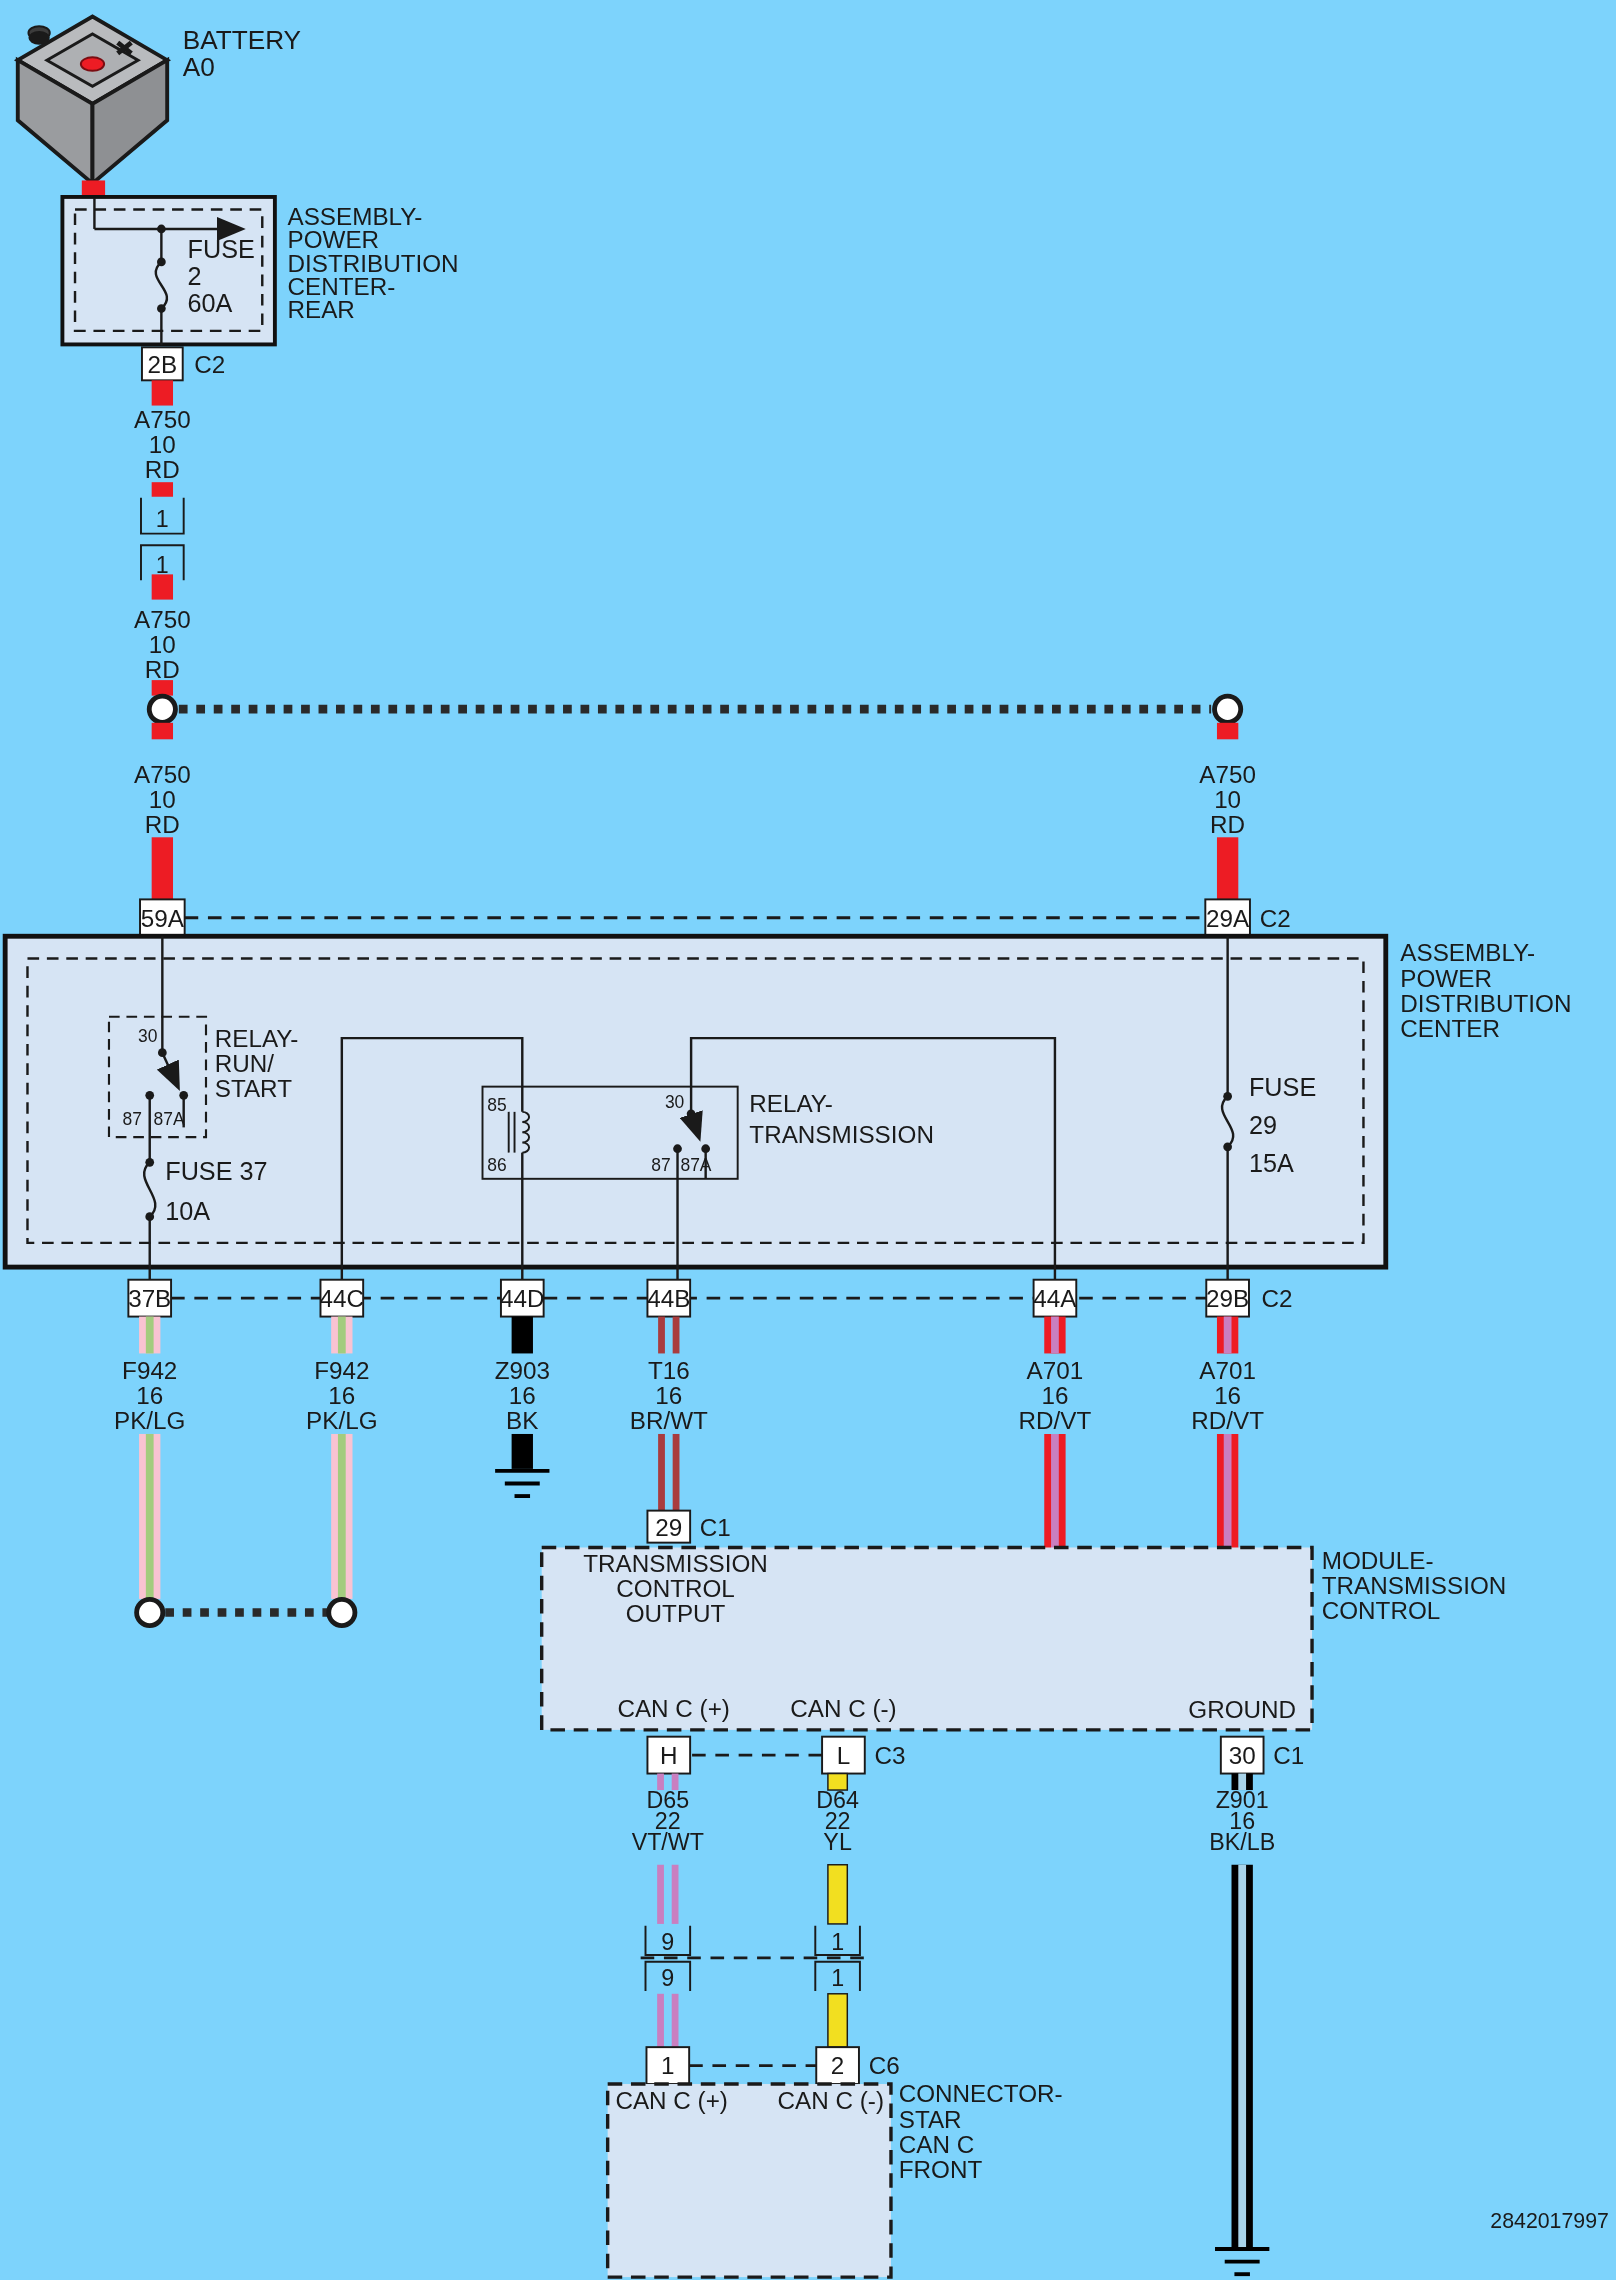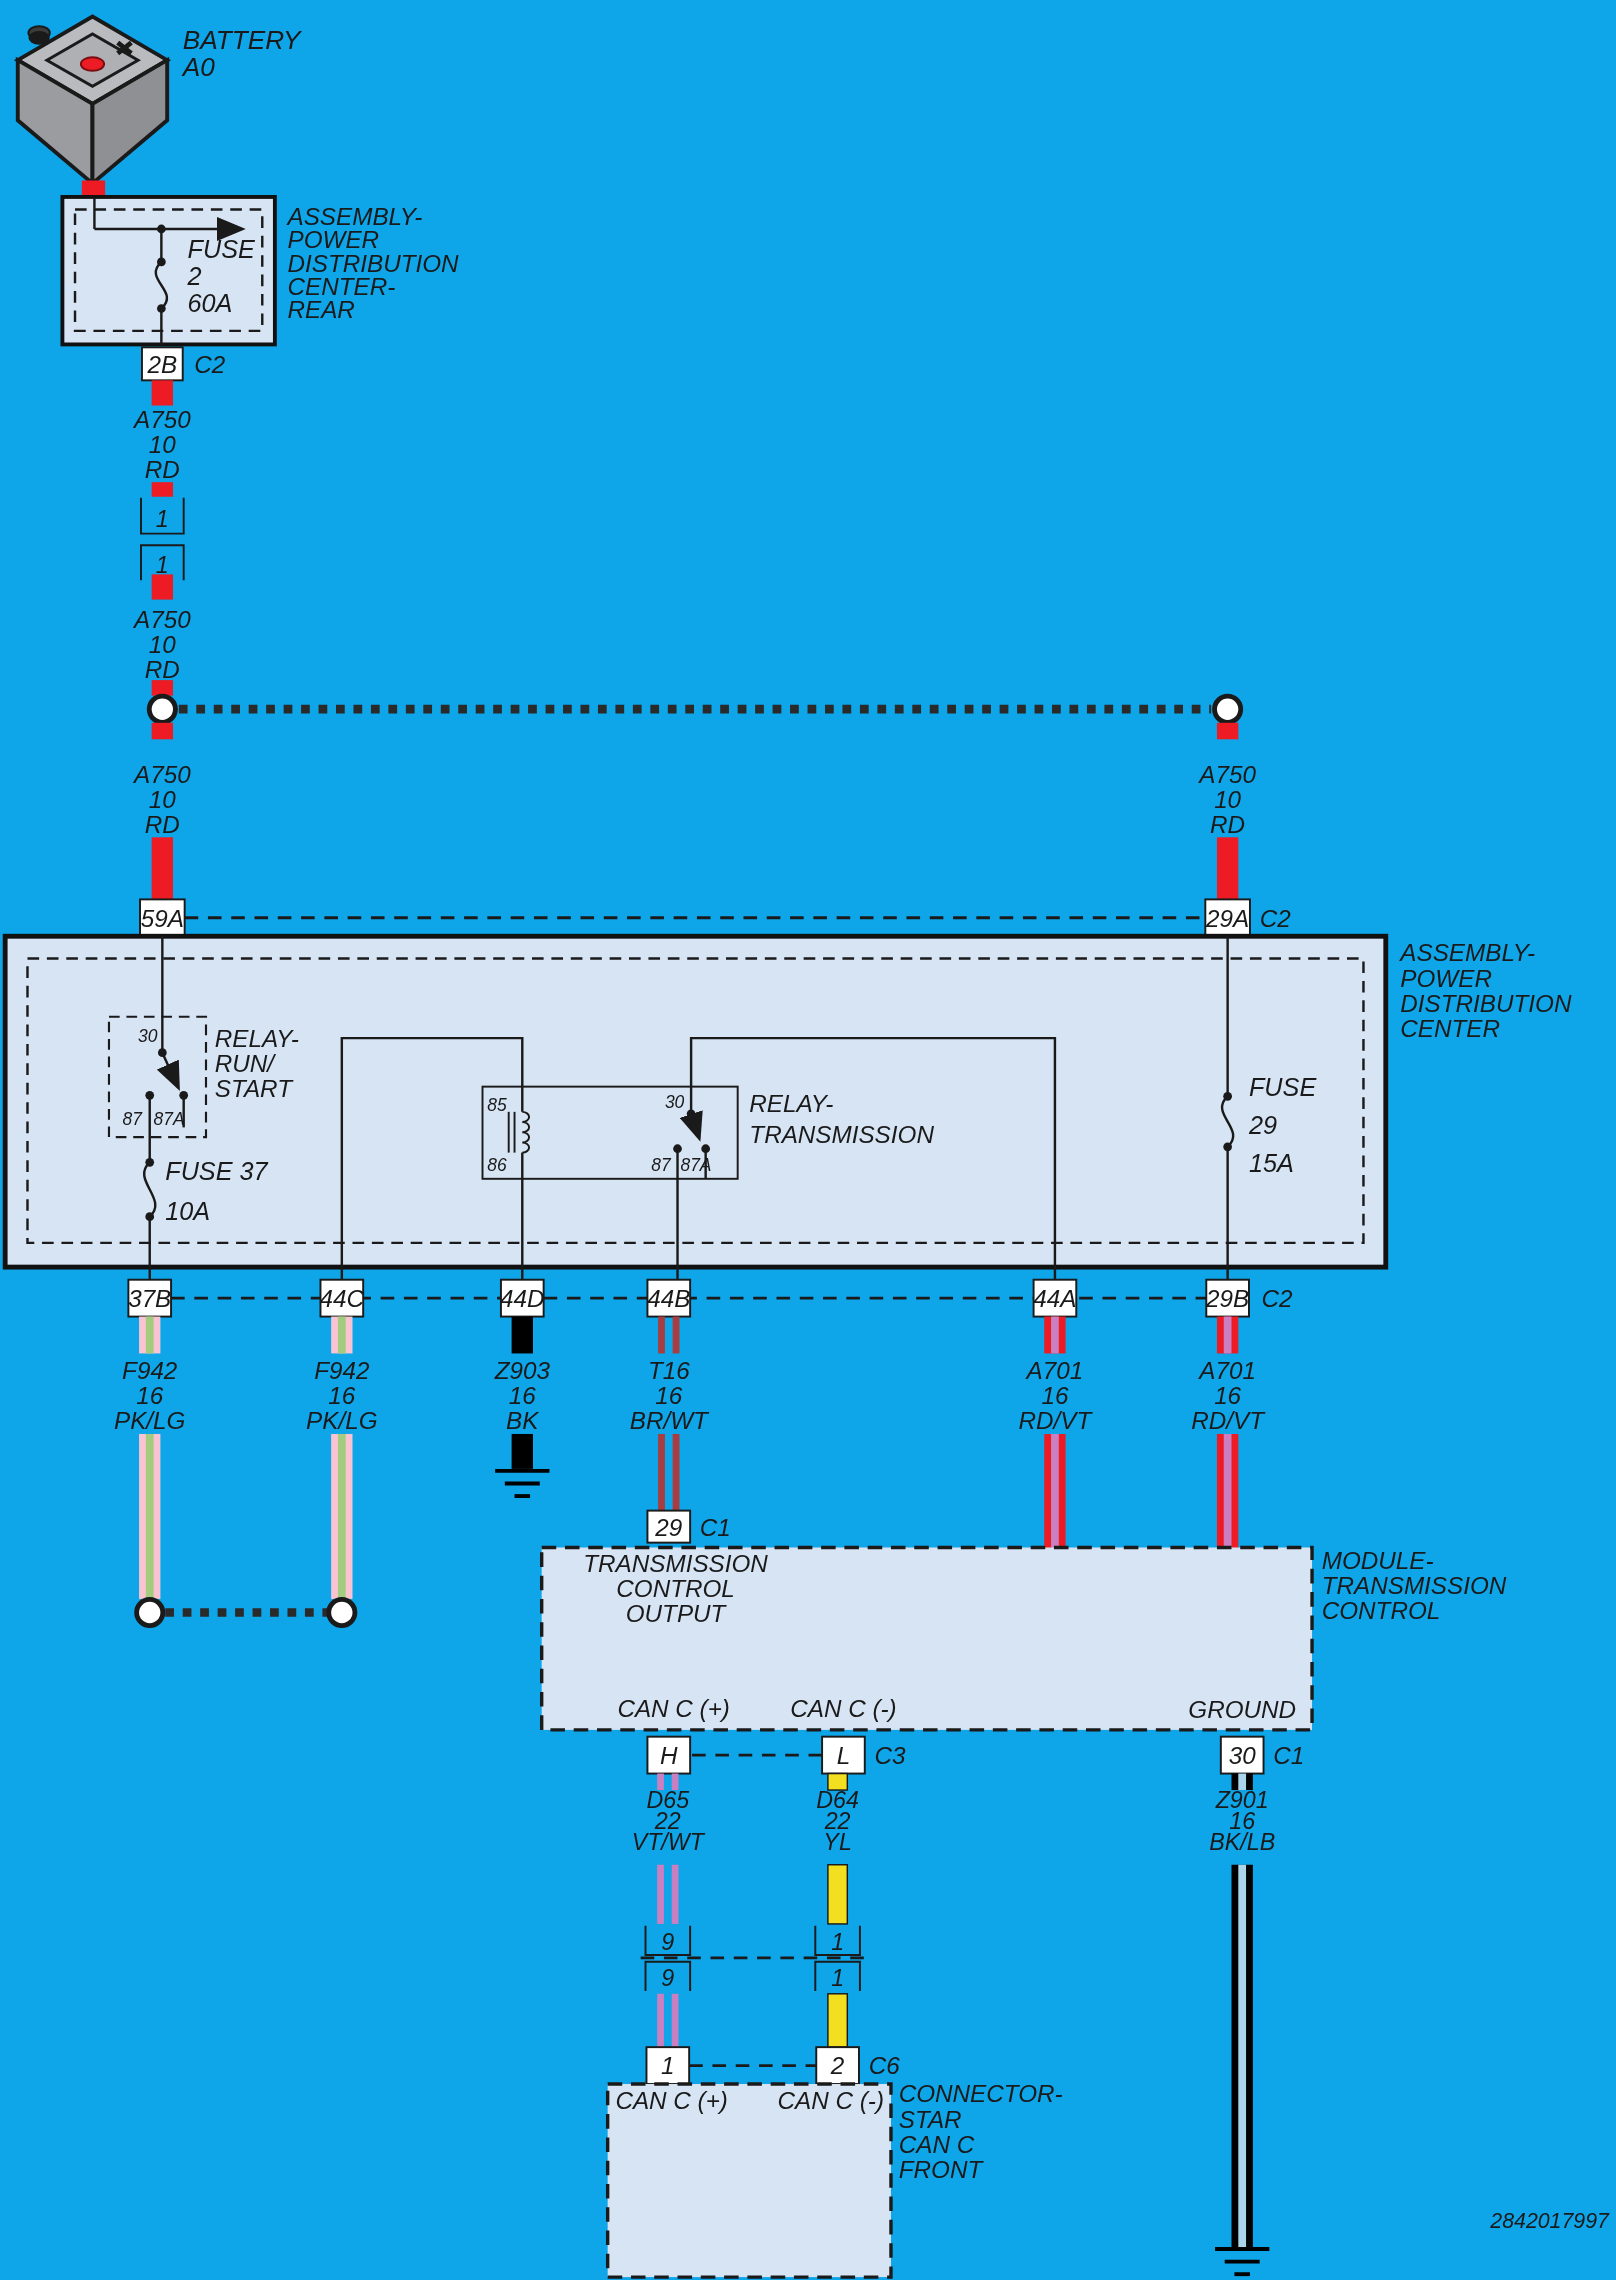--- a/index.html
+++ b/index.html
@@ -1,16 +1,16 @@
 <!DOCTYPE html>
 <html style="--box-fill: #d6e4f4; --wire-red: #ed1c24; --wire-pink: #f9c3d2; --wire-green: #a3cc7e; --wire-violet: #c97fc0; --wire-brown: #a93c3e; --wire-yellow: #f2df20; --wire-blue: #a9d4ea; --wire-black: #000000; --line-black: #1a1a1a;"><head>
 <meta charset="utf-8">
 <style>
   html,body{margin:0;padding:0;background:#ffffff;}
-  .page{width:1617px;height:2280px;position:relative;background:#0ea5e9;font-style:italic;}
+  .page{width:1617px;height:2280px;position:relative;background:#7dd3fc;}
   svg text{font-family:"Liberation Sans",sans-serif;fill:#1a1a1a;}
   .t27{font-size:27px;} .t26{font-size:26px;} .t25{font-size:25px;} .t24{font-size:24px;}
   .t22{font-size:22px;} .t18{font-size:18px;}
   .mid{text-anchor:middle;} .end{text-anchor:end;}
   .ln{stroke:#1a1a1a;stroke-width:2.5;fill:none;}
   .ln2{stroke:#1a1a1a;stroke-width:2;fill:none;}
   .dash-conn{stroke:#1a1a1a;stroke-width:3;stroke-dasharray:14 10;fill:none;}
   .dash-inner{stroke:#1a1a1a;stroke-width:2.5;stroke-dasharray:12 8;fill:none;}
   .dash-box{stroke:#1a1a1a;stroke-width:3.5;stroke-dasharray:15 9;fill:var(--box-fill);}
   .dash-relay{stroke:#1a1a1a;stroke-width:2.2;stroke-dasharray:11 7;fill:none;}

